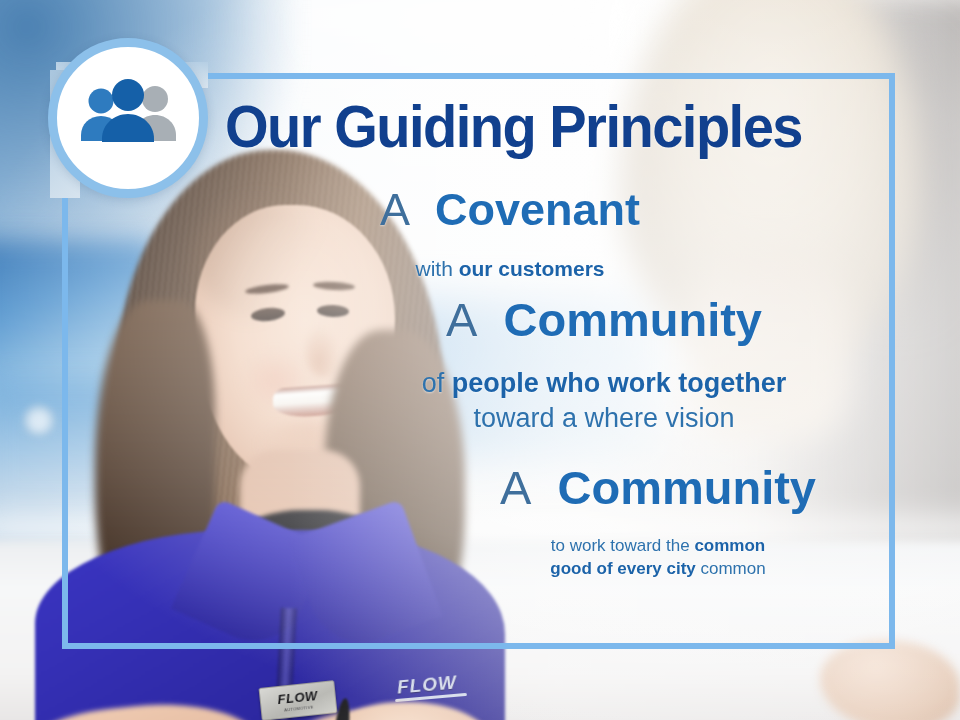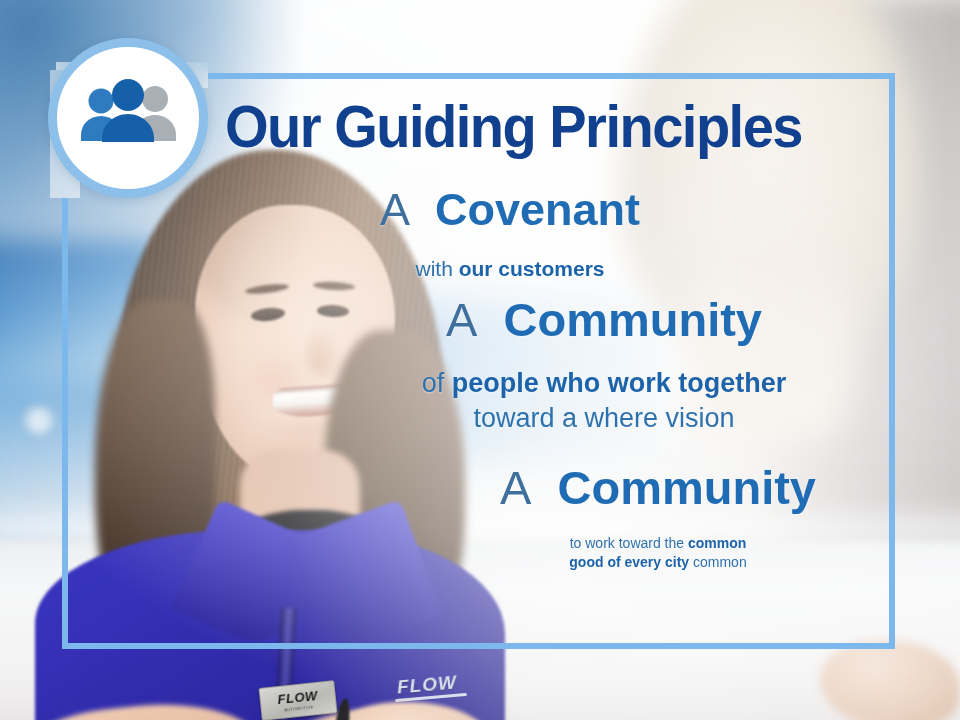--- a/index.html
+++ b/index.html
@@ -344,21 +344,21 @@
   }
   .p-sub b{font-weight:bold;color:#1c63a9;}
 
   
   #principle-covenant{left:345px;top:186px;width:330px;text-align:center;}
   #principle-community{left:388px;top:295px;width:432px;text-align:center;}
   #principle-commitment{left:443px;top:463px;width:430px;text-align:center;}
   #principle-covenant .p-head{font-size:45px;}
   #principle-community .p-head{font-size:47px;}
   #principle-commitment .p-head{font-size:47px;}
-  #principle-commitment .p-sub{font-size:14px;line-height:1.36;}
+  #principle-commitment .p-sub{font-size:17px;line-height:1.36;}
   #principle-community .p-sub{font-size:27px;}
 </style>
 </head>
 <body>
 
 <div class="stage">
 
   <div class="photo">
     <div class="bg-base"></div>
     <div class="bg-window"></div>

